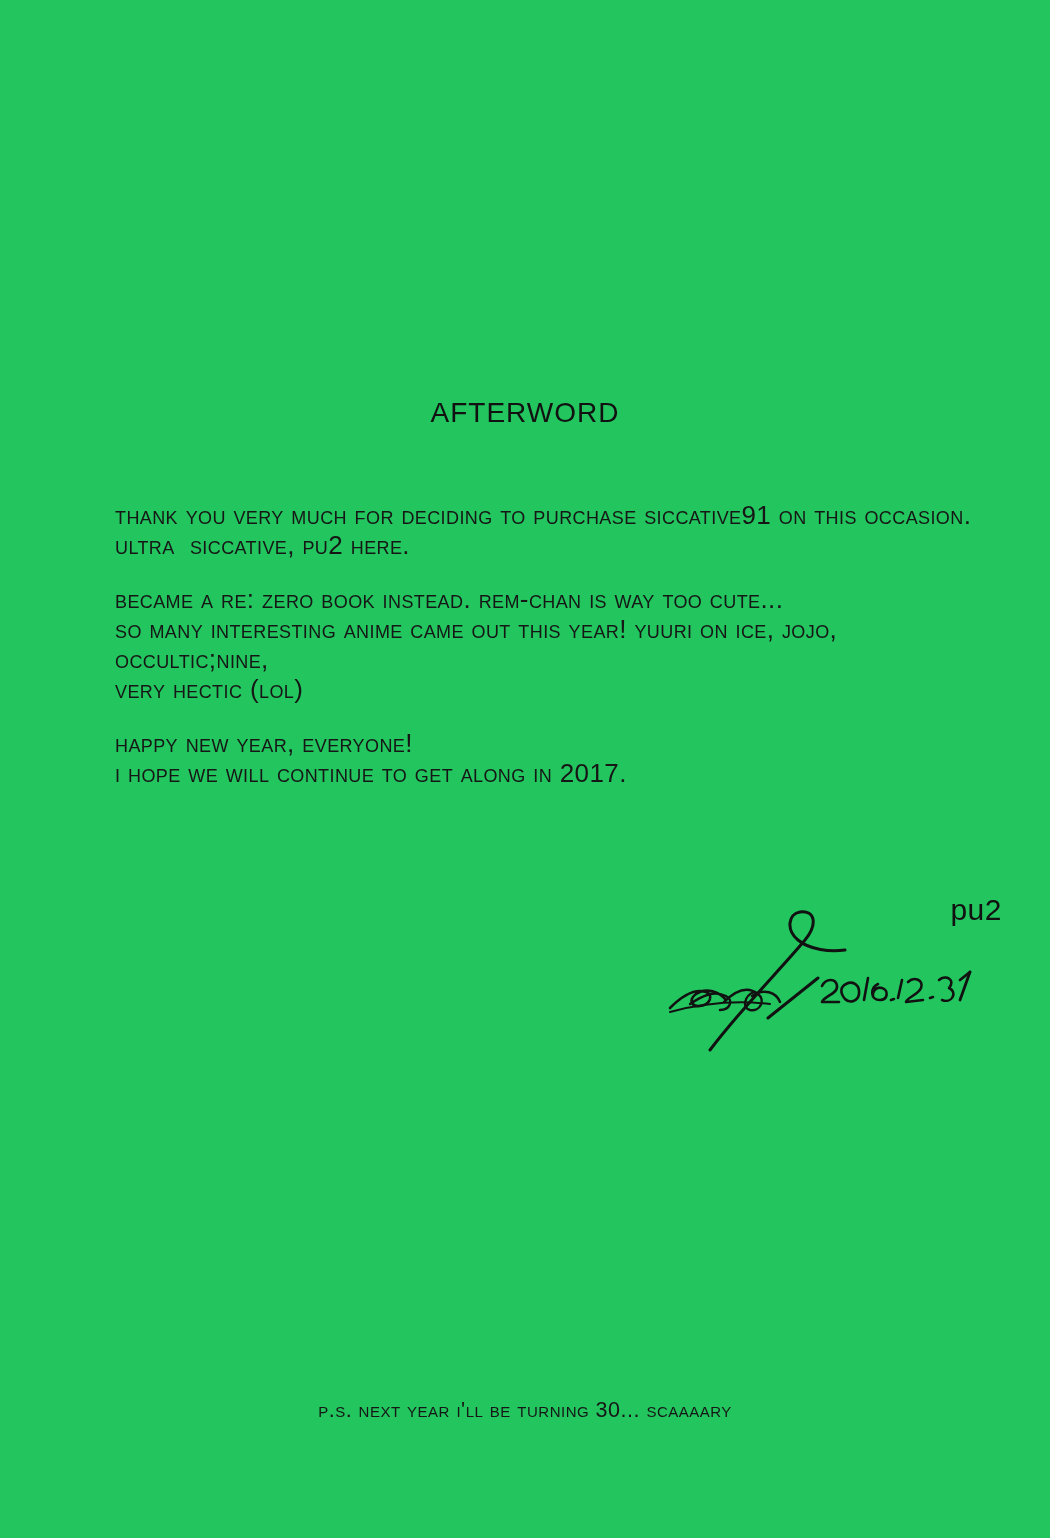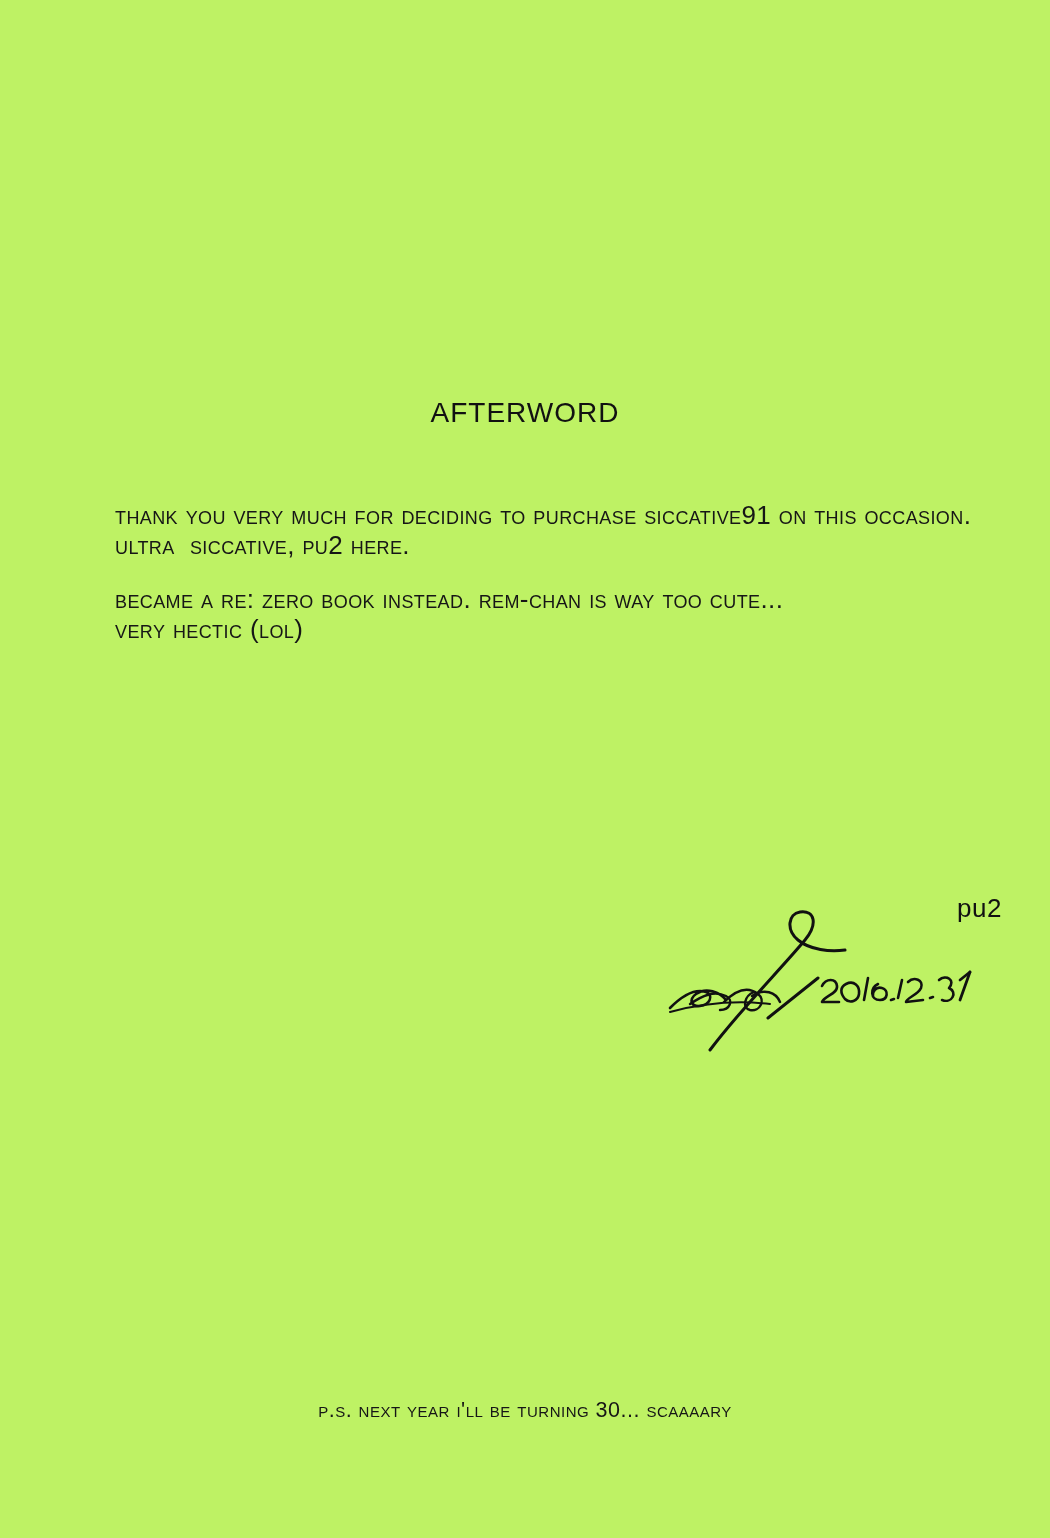--- a/index.html
+++ b/index.html
@@ -12,21 +12,21 @@
     height: 1538px;
     position: relative;
     font-family: "Liberation Sans", sans-serif;
     color: #1a1a1a;
     overflow: hidden;
   }
 
   .page {
     position: absolute;
     inset: 0;
-    background: #bef264;
+    background: #22c55e;
   }
 
   
   .title {
     position: absolute;
     top: 386px;
     left: 0;
     width: 1050px;
     text-align: center;
     font-size: 40px;
@@ -61,21 +61,21 @@
     position: absolute;
     top: 880px;
     left: 640px;
     width: 380px;
     height: 180px;
   }
   .sig-name {
     position: absolute;
     top: 13px;
     right: 18px;
-    font-size: 26px;
+    font-size: 30px;
     color: #111111;
     font-family: "Liberation Sans", sans-serif;
     letter-spacing: 0.5px;
   }
   .sig-svg {
     position: absolute;
     top: 20px;
     left: 0;
     width: 380px;
     height: 160px;
@@ -105,26 +105,31 @@
 
   <div class="body-block">
 
     <div class="para">
       <span class="line">Thank you very much for deciding to purchase Siccative91 on this occasion.</span>
       <span class="line">Ultra  Siccative, pu2 here.</span>
     </div>
 
     <div class="para">
       <span class="line">became a Re: Zero book instead. Rem-chan is way too cute...</span>
+      <span class="line">So many interesting anime came out this year! Yuuri on Ice, Jojo, Occultic;Nine,</span>
       <span class="line">very hectic (lol)</span>
     </div>
 
     <div class="para">
     </div>
 
+    <div class="para">
+      <span class="line">Happy new year, everyone!</span>
+      <span class="line">I hope we will continue to get along in 2017.</span>
+    </div>
 
   </div>
 
   <div class="sig-area">
     <div class="sig-name">pu2</div>
     <svg class="sig-svg" viewBox="0 0 380 160">
       <g fill="none" stroke="#111111" stroke-linecap="round" stroke-linejoin="round">
 
         <path d="M70 150 C 100 110, 140 70, 165 40 C 178 24, 175 10, 160 12 C 148 14, 146 30, 158 40 C 170 50, 190 52, 205 50" stroke-width="3"></path>
 

